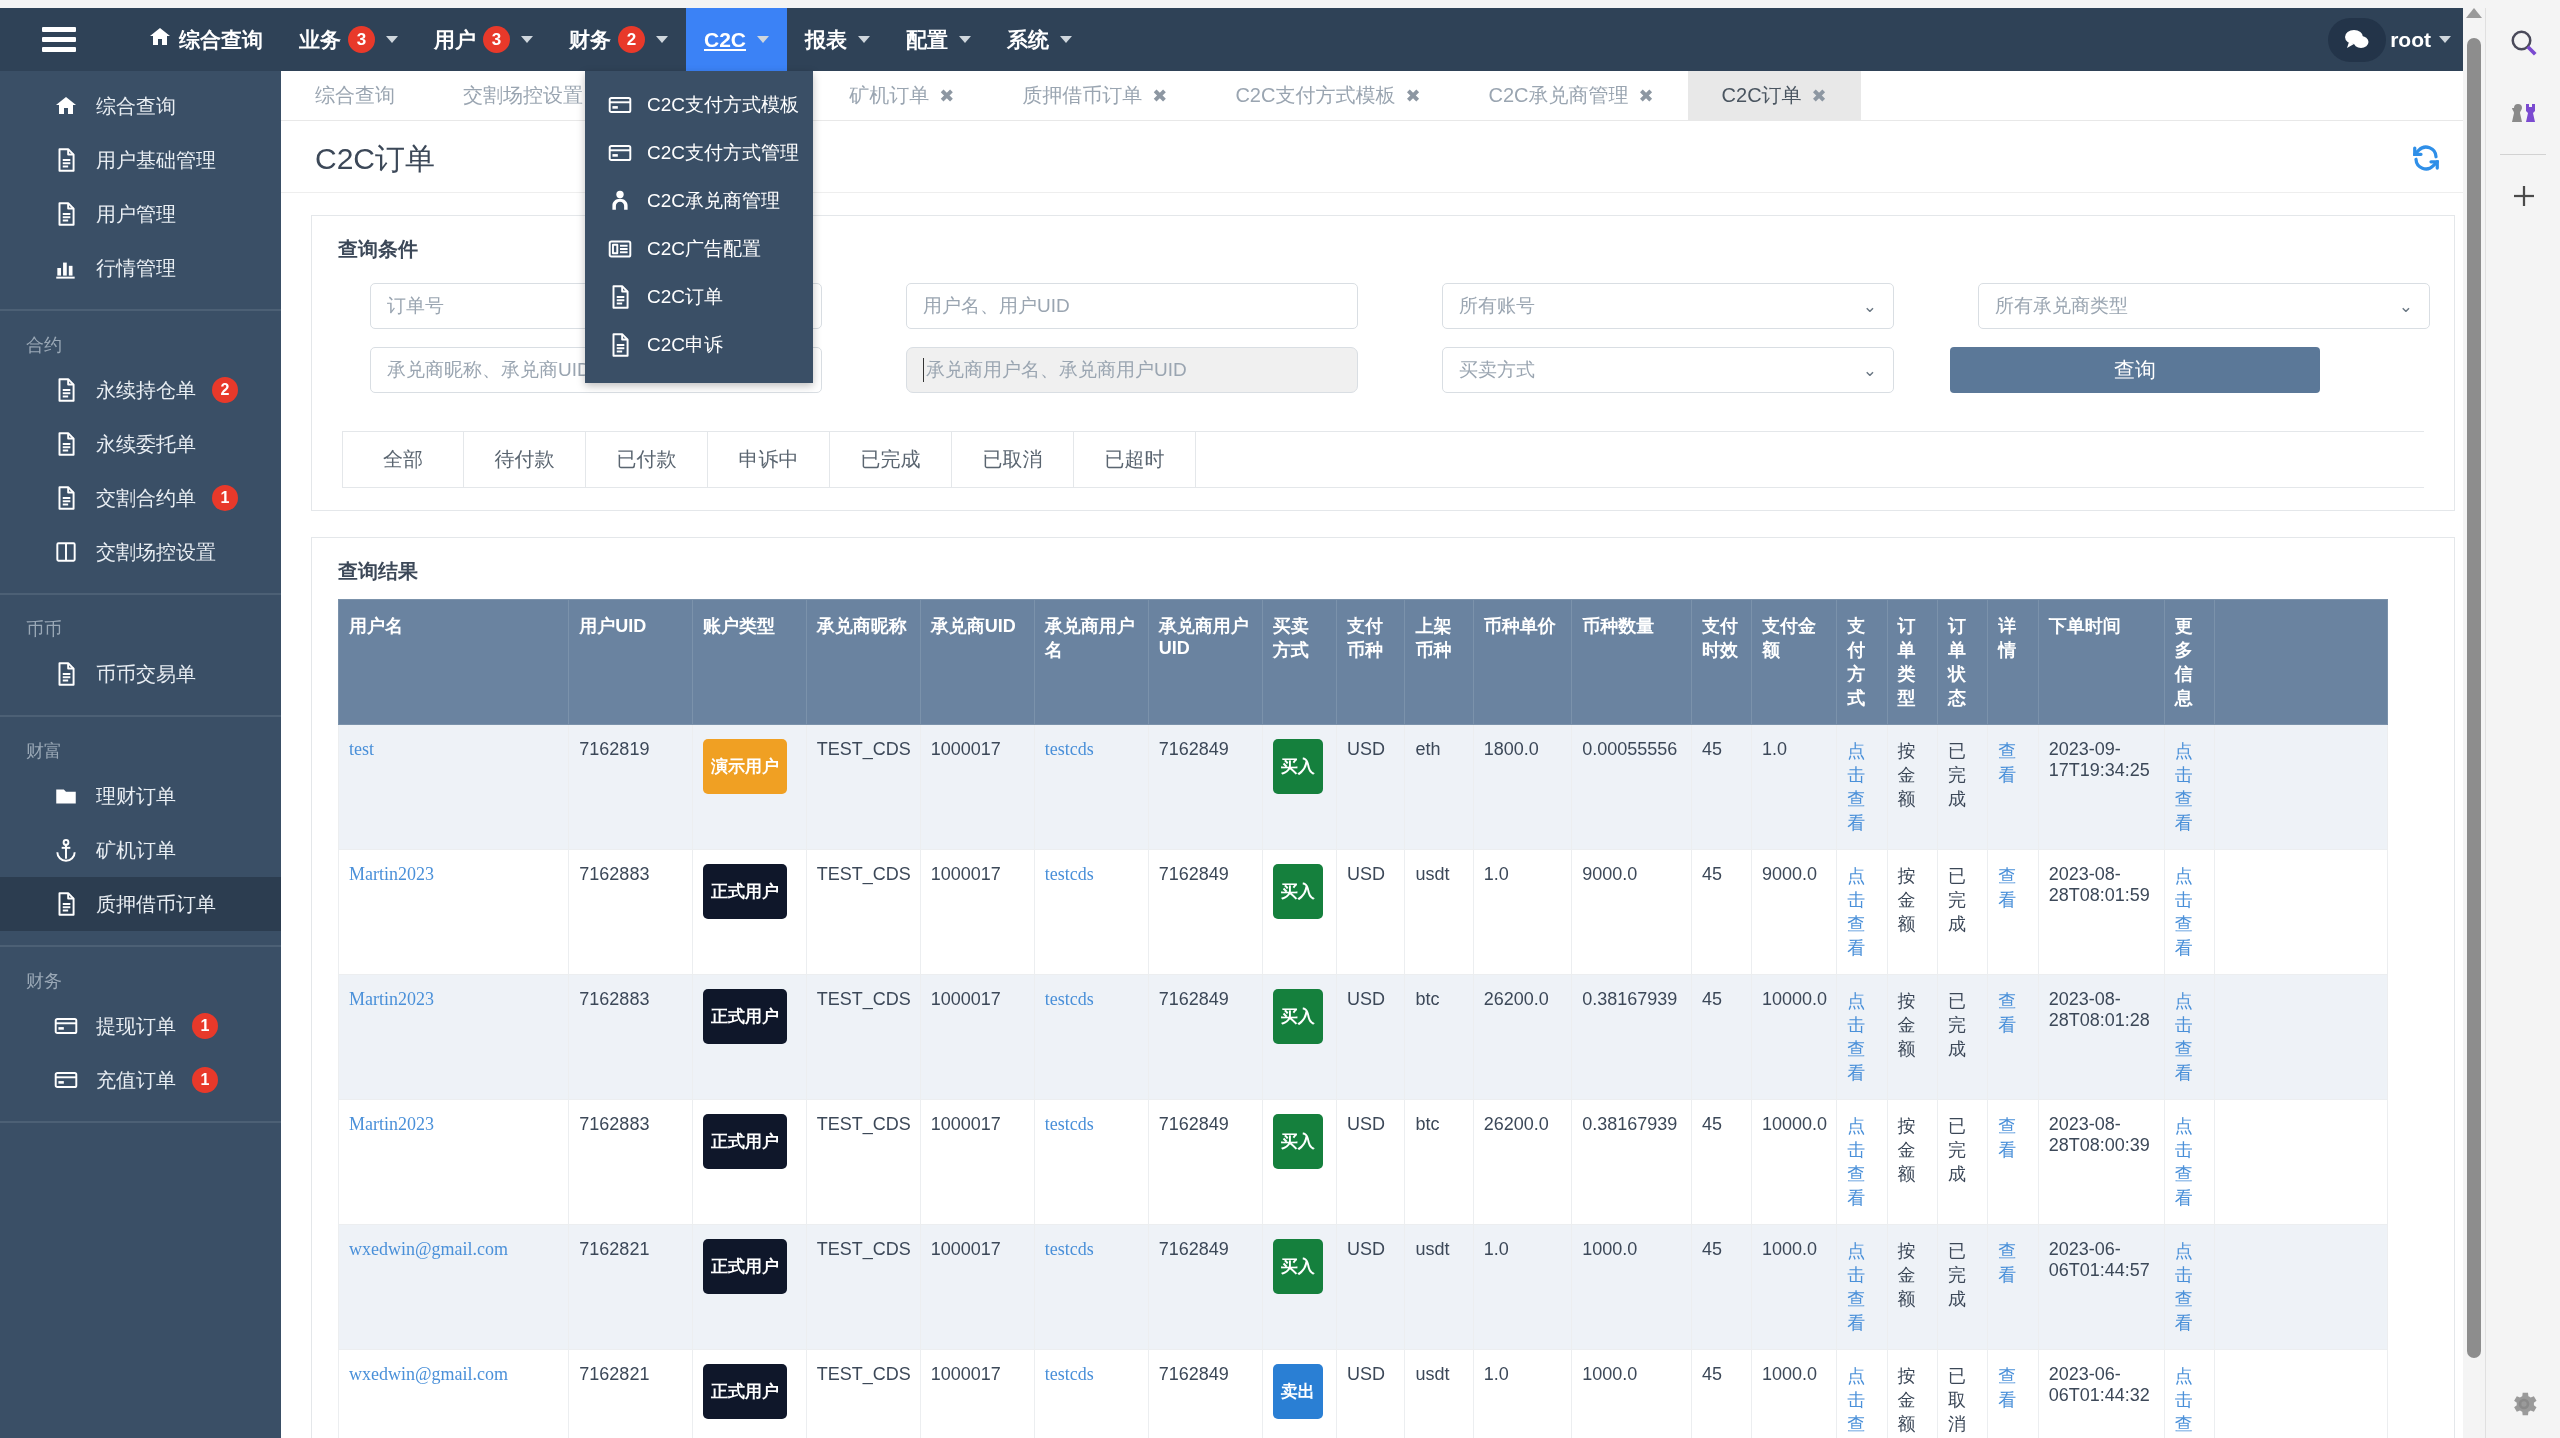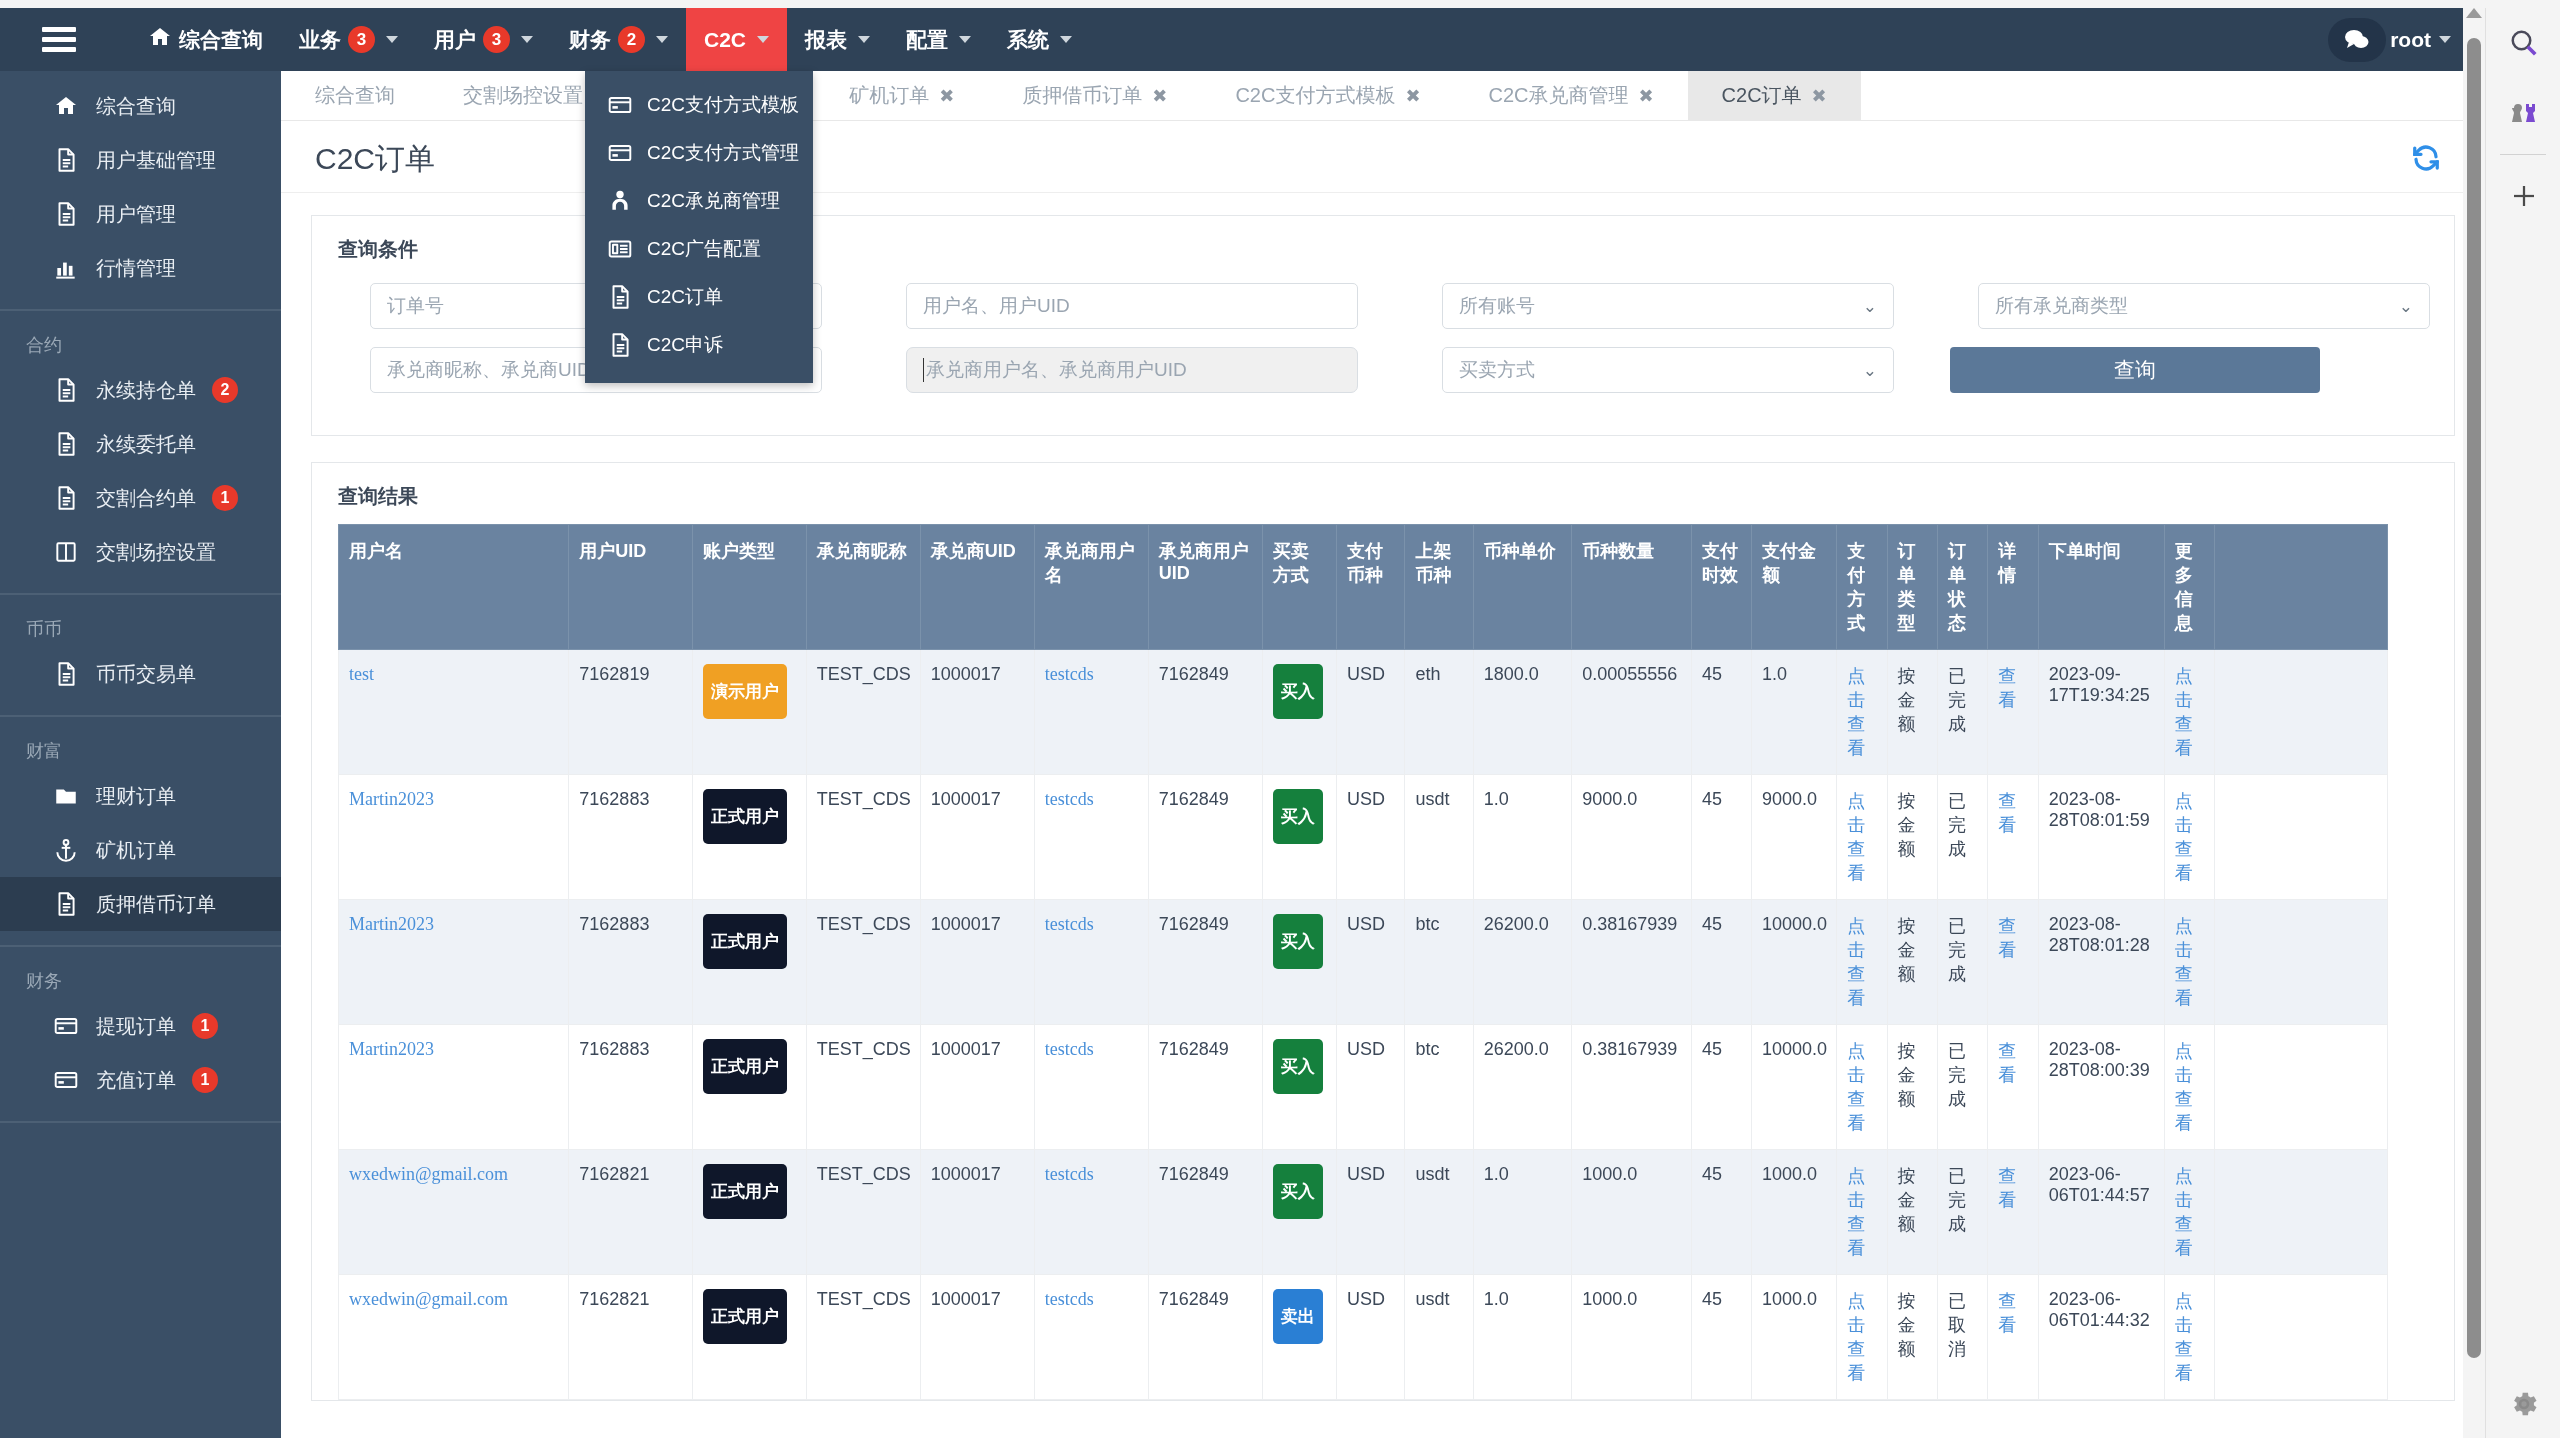--- a/index.html
+++ b/index.html
@@ -20,21 +20,21 @@
     position: absolute; top: 8px; left: 0; width: 2485px; height: 63px;
     background: #2f4257; display: flex; align-items: center;
   }
   .hamburger { width: 62px; display:flex; flex-direction:column; gap:5px; align-items:center; justify-content:center; margin-left:28px; cursor:pointer; }
   .hamburger span { display:block; width:34px; height:5px; background:#fff; border-radius:1px; }
   .nav-items { display:flex; align-items:center; margin-left:40px; gap:0px; }
   .nav-item {
     display:flex; align-items:center; gap:7px; color:#fff; font-size:21px; font-weight:bold;
     padding: 20px 18px; cursor:pointer; white-space:nowrap;
   }
-  .nav-item.active-menu { background:#ef4444; }
+  .nav-item.active-menu { background:#3b82f6;text-decoration:underline; }
   .nav-badge {
     background:#e8392a; color:#fff; border-radius:50%; width:27px; height:27px;
     display:inline-flex; align-items:center; justify-content:center; font-size:17px; font-weight:bold;
   }
   .caret-down { width:0;height:0;border-left:6px solid transparent;border-right:6px solid transparent;border-top:7px solid #cfd6dd; margin-left:4px;}
   .home-icon { font-size: 19px; }
   .nav-right { margin-left:auto; display:flex; align-items:center; gap:4px; padding-right:34px; }
   .chat-bubble {
     width:58px;height:44px;border-radius:22px;background:#233449;display:flex;align-items:center;justify-content:center;cursor:pointer;
   }
@@ -504,20 +504,30 @@
             <span class="cursorbar"></span>
             <span>承兑商用户名、承兑商用户UID</span>
           </div>
           <div class="fi">
             <span>买卖方式</span>
             <span class="caret">⌄</span>
           </div>
           <div class="btn-query">查询</div>
         </div>
       <div style="height:14px"></div>
+      <div class="statustabs" id="statustabs">
+          <div class="st">全部</div>
+          <div class="st">待付款</div>
+          <div class="st">已付款</div>
+          <div class="st">申诉中</div>
+          <div class="st">已完成</div>
+          <div class="st">已取消</div>
+          <div class="st">已超时</div>
+          <div class="st-rest"></div>
+        </div>
       <div style="height:22px"></div>
     </div>
 
     <div class="results-panel">
       <div class="results-title">查询结果</div>
       <div class="tbl-wrap">
         <table class="grid">
           <thead>
             <tr id="thead-row">
                 <th class="c0">用户名</th>

